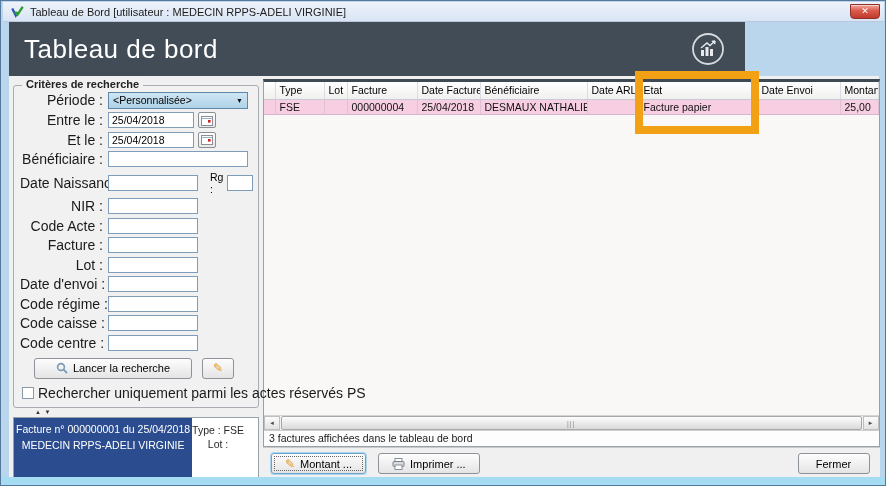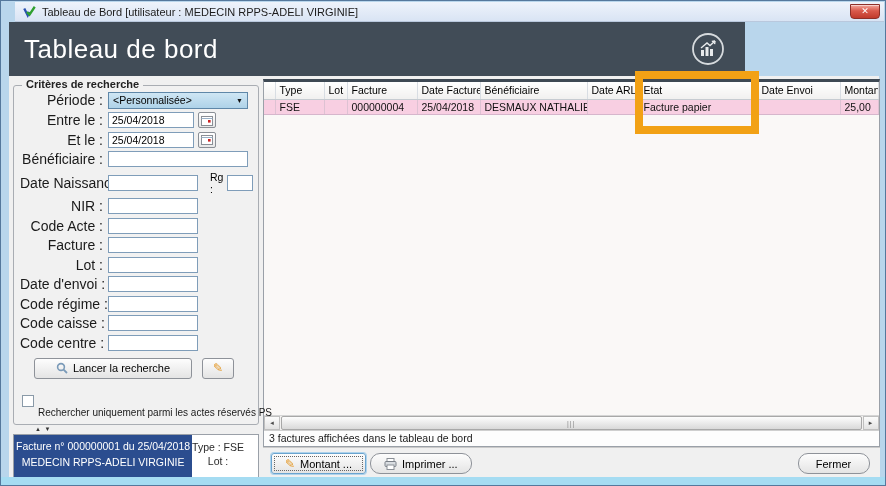--- a/index.html
+++ b/index.html
@@ -3,21 +3,21 @@
 <meta charset="utf-8">
 <style>
   * { margin:0; padding:0; box-sizing:border-box; }
   html,body { width:886px; height:486px; font-family:"Liberation Sans", sans-serif; }
   .window {
     position:relative; width:886px; height:486px;
     background:#b9d6ec; border:1px solid #55789c; overflow:hidden;
   }
   
   .titlebar {
-    position:absolute; left:14px; top:1px; right:1px; height:20px;
+    position:absolute; left:2px; top:1px; right:1px; height:20px;
     background:linear-gradient(#eef3fb,#d9e4f4);
     border-bottom:1px solid #b9c8dd;
     display:flex; align-items:center; padding-left:7px;
   }
   .titlebar .title { font-size:11px; color:#1c1c1c; margin-left:5px; }
   .app-icon { width:15px; height:14px; display:inline-block; }
   .close-btn {
     position:absolute; top:2px; right:4px; width:30px; height:15px;
     background:linear-gradient(#f3a79d,#d9594b 45%,#c03a2c);
     border:1px solid #8e2f28; border-radius:0 0 4px 4px;
@@ -72,21 +72,21 @@
     background:linear-gradient(#fdfdfd,#e4e4e4); font-size:11px; cursor:pointer;
     display:flex; align-items:center; justify-content:center; gap:5px;
   }
   .clear-btn {
     width:32px; height:21px; margin-left:10px; border:1px solid #8e9299; border-radius:3px;
     background:linear-gradient(#fdfdfd,#e4e4e4); cursor:pointer; font-size:12px;
     display:flex; align-items:center; justify-content:center;
   }
   .chk-row { display:flex; align-items:center; margin-top:6px; padding-left:2px; }
   .chk { width:12px; height:12px; border:1px solid #8a9aa8; background:#fff; margin-right:4px; flex:none; cursor:pointer; }
-  .chk-label { font-size:10px; color:#1a1a1a; white-space:nowrap;margin-top:22px; }
+  .chk-label { font-size:14px; color:#1a1a1a; white-space:nowrap; }
   .splitter { height:9px; display:flex; align-items:center; padding-left:22px; cursor:row-resize; }
   .splitter span { font-size:6px; color:#333; letter-spacing:1px; }
   .detail {
     flex:1; border:1px solid #9aa0a8; background:#fff; display:flex; overflow:hidden;
   }
   .detail-head {
     background:#2b4d8f; color:#fff; text-align:center; font-size:10.5px; padding:5px 2px 6px;
   }
   .detail-head div { margin-top:4px; } .detail-head div:first-child { margin-top:0; }
   .detail-body { text-align:center; font-size:10.5px; color:#2a2a2a; padding-top:4px; }
@@ -136,21 +136,21 @@
   }
   .wbtn {
     height:21px; border:1px solid #8e9299; border-radius:3px; font-size:11px;
     background:linear-gradient(#fdfdfd,#e4e4e4); cursor:pointer;
     display:flex; align-items:center; justify-content:center; gap:5px; padding:0 13px;
   }
   .wbtn.focused {
     border:1px solid #6aa4cf; box-shadow:0 0 0 1px #aed3ec;
     outline:1px dotted #666; outline-offset:-4px;
   }
-  .wbtn + .wbtn { margin-left:4px;border-radius:10px; }
+  .wbtn + .wbtn { margin-left:12px; }
   .wbtn.right { margin-left:auto; min-width:72px; }
   .pencil-glyph { color:#e39520; font-size:12px; }
   
   .bottom-edge { position:absolute; left:0; right:0; bottom:0; height:8px; background:#a5dcf2; }
   .side-edge-l { position:absolute; left:0; top:21px; bottom:0; width:8px; background:#b9d6ec; }
   .side-edge-r { position:absolute; right:0; top:21px; bottom:0; width:8px; background:#b9d6ec; }
   
   .annotation {
     position:absolute; left:634px; top:70px; width:124px; height:63px;
     border:8px solid #f2a115; z-index:50; pointer-events:none;

